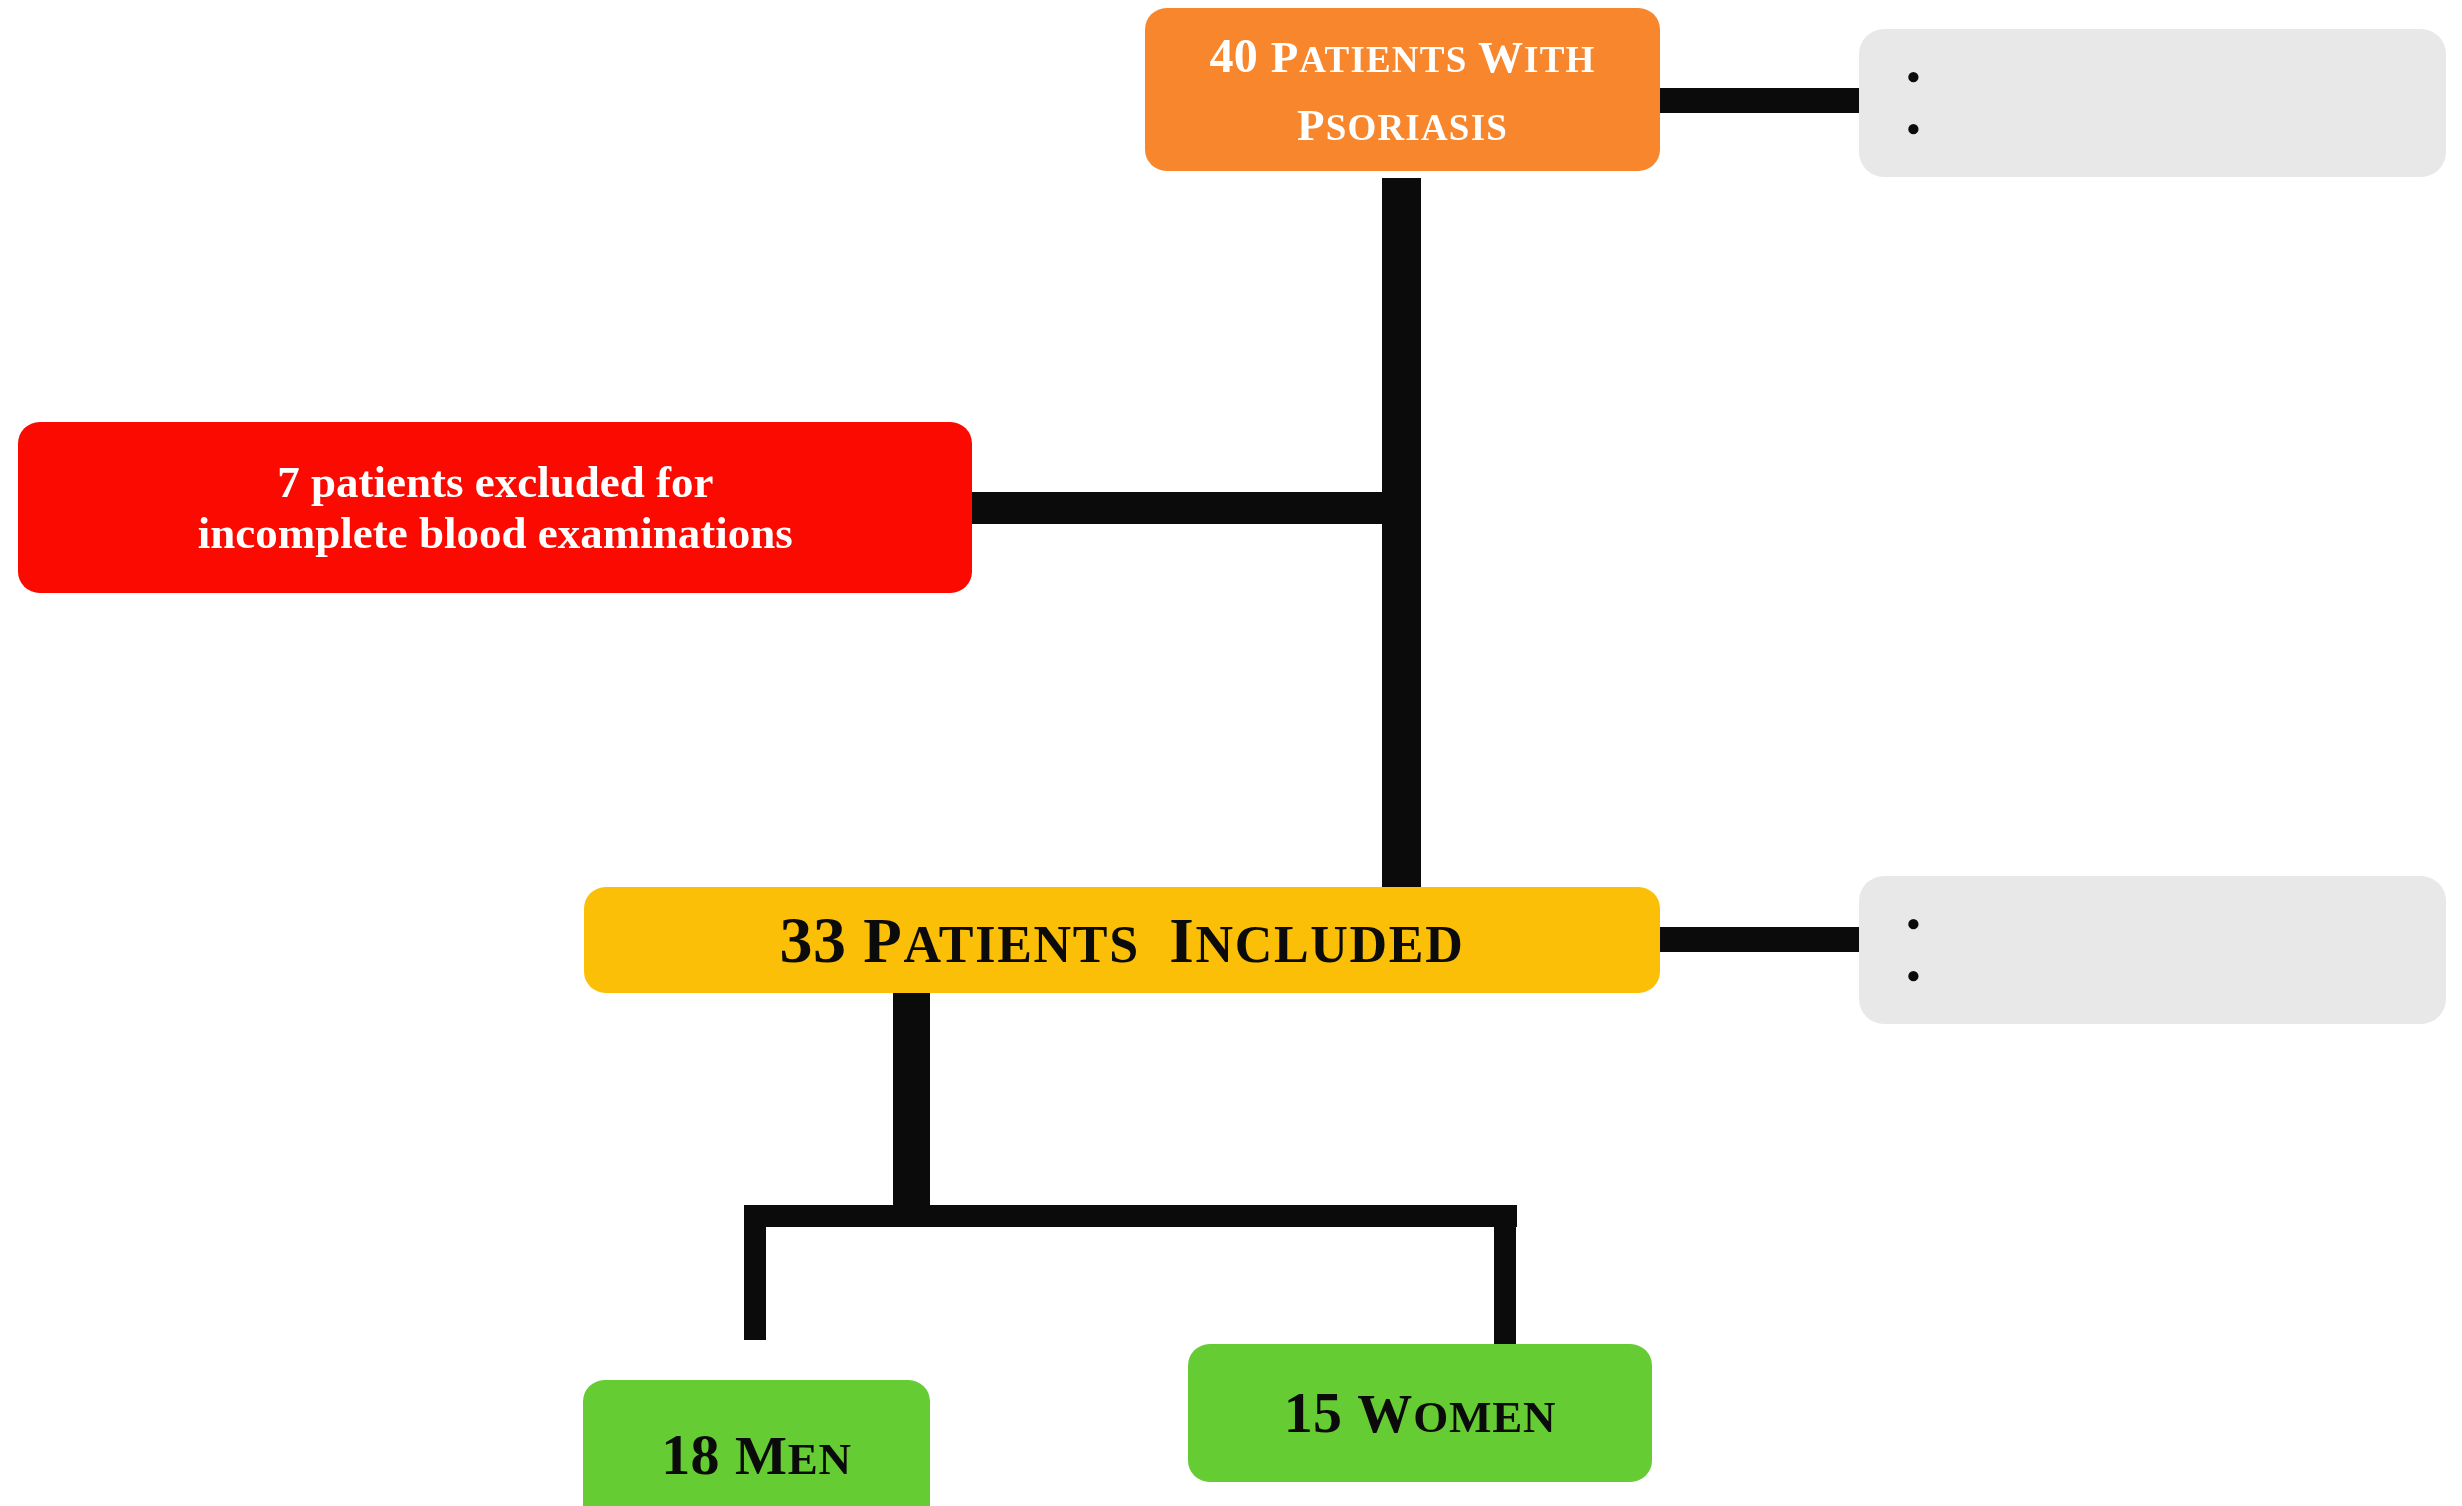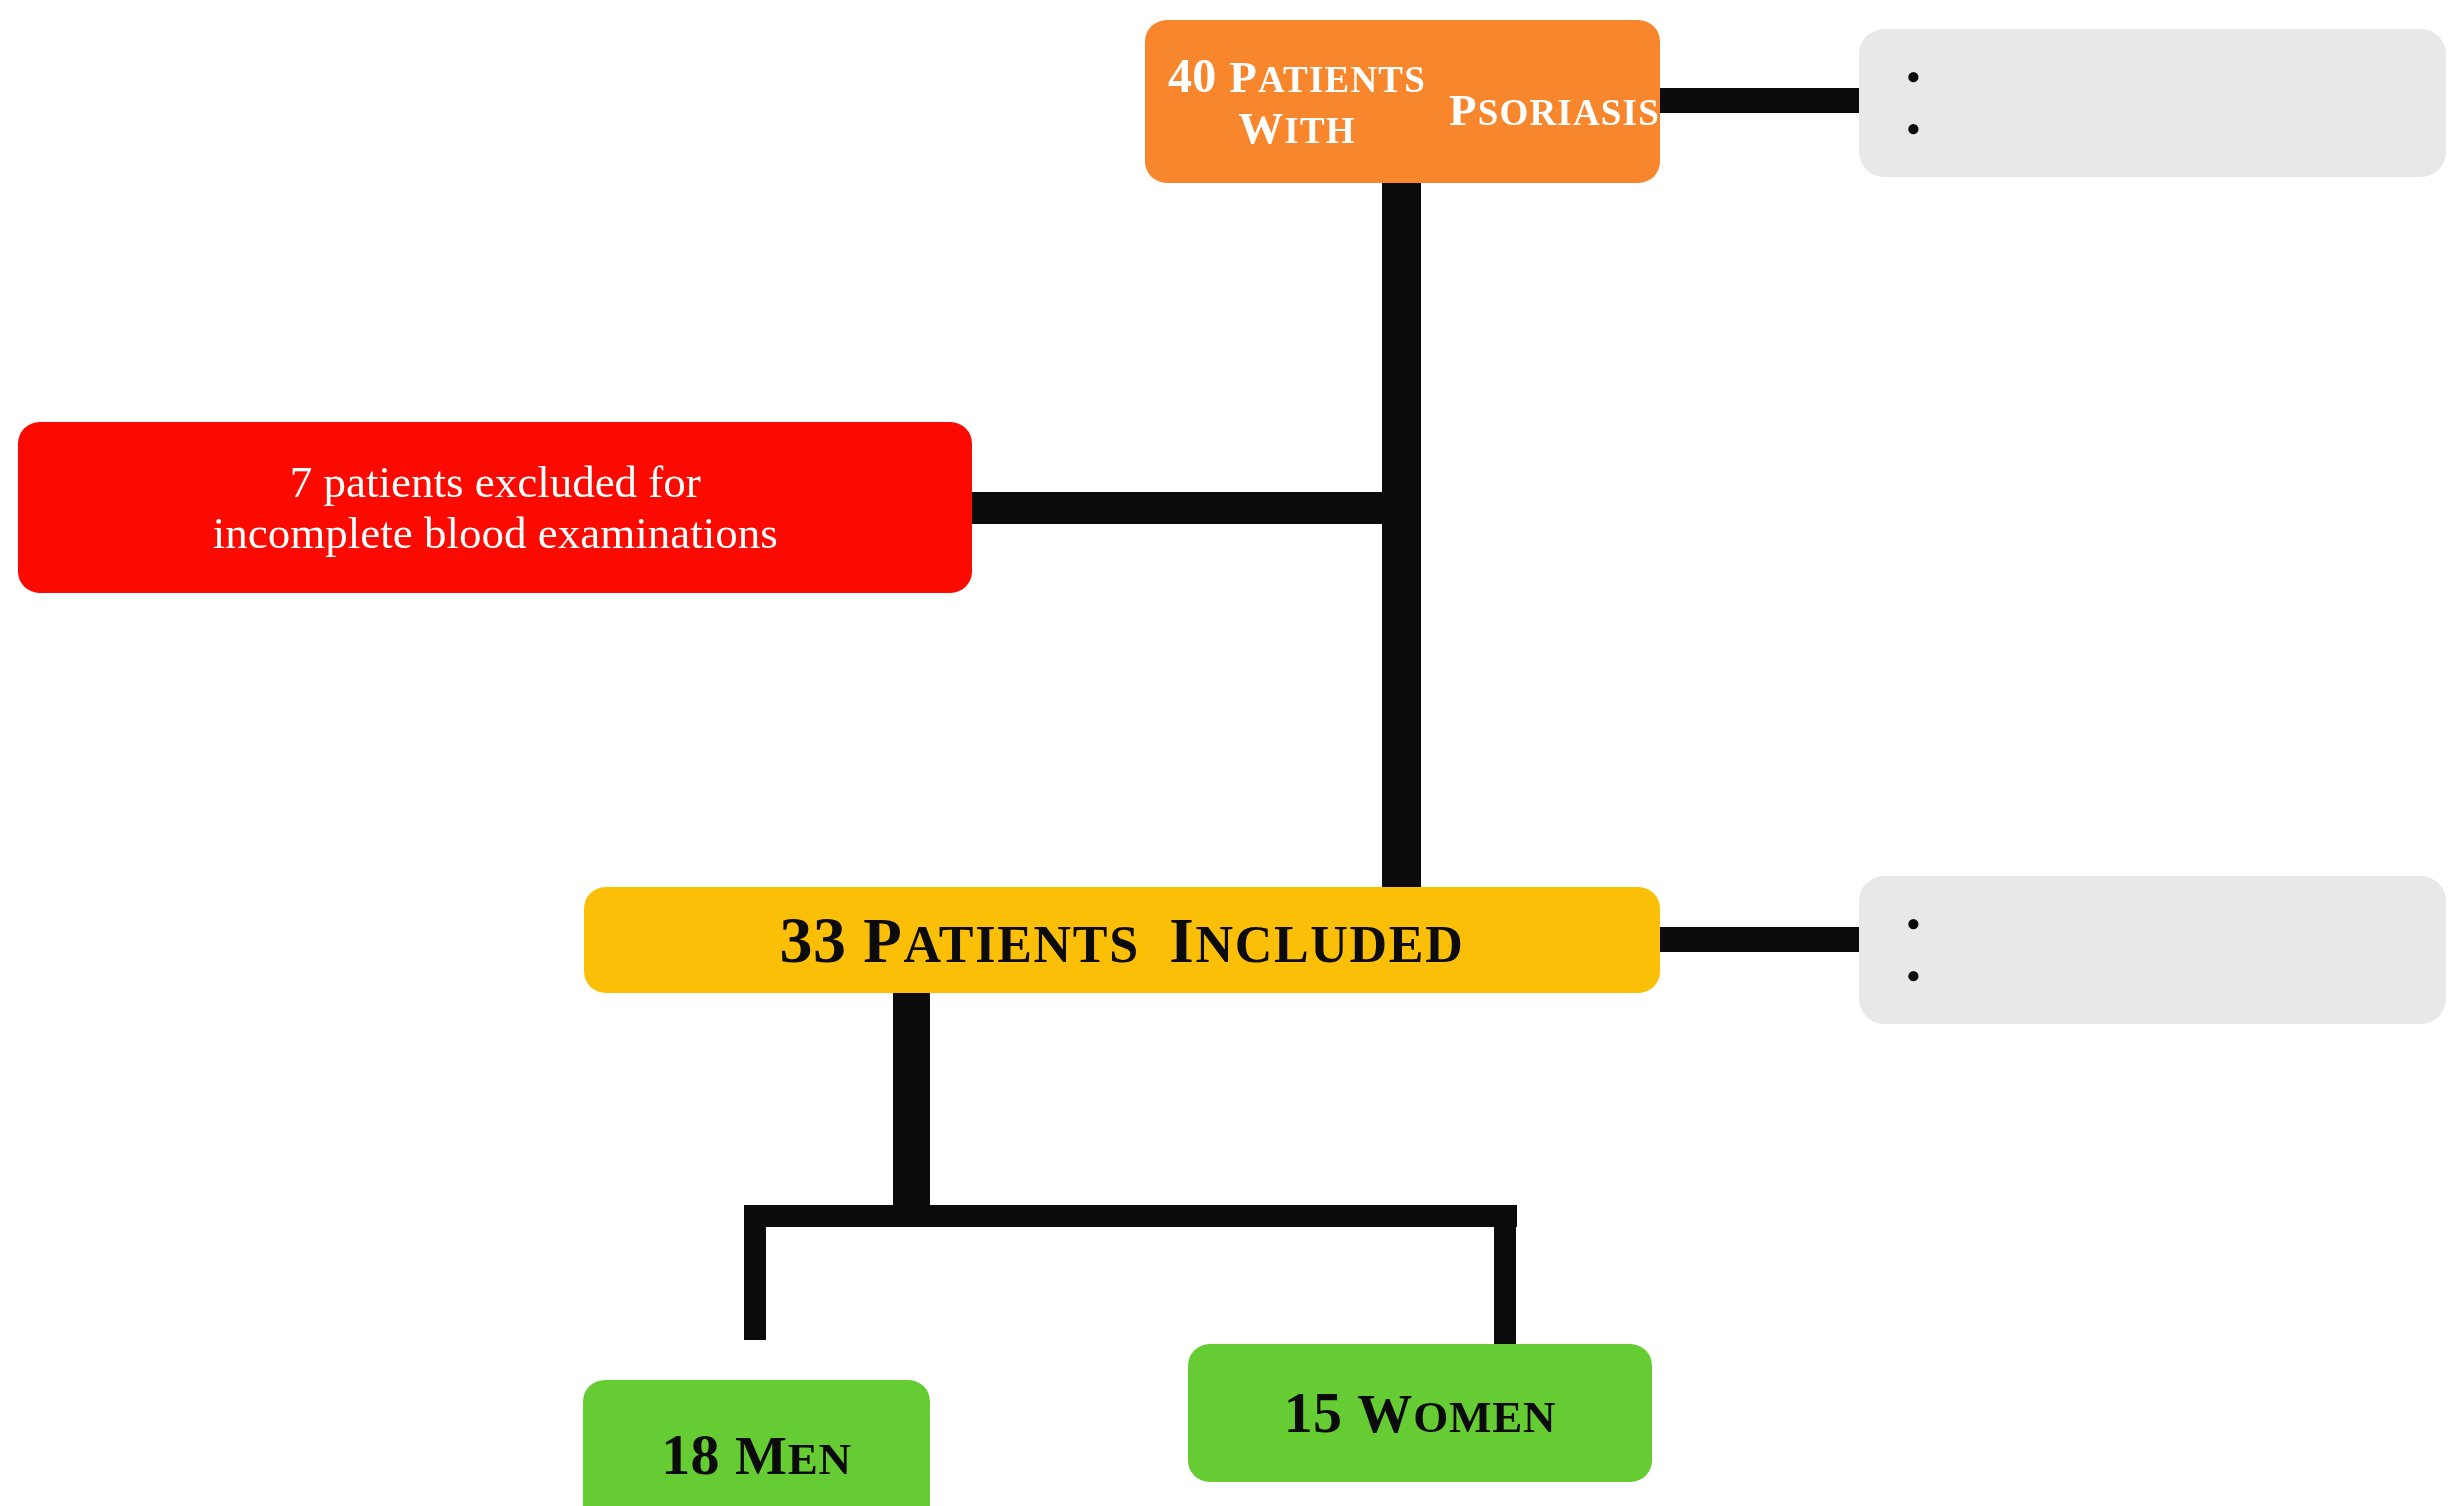--- a/index.html
+++ b/index.html
@@ -77,21 +77,21 @@
 
   
   #node-orange-40 .lead { font-size: 48px; }
   #node-orange-40 .sc   { font-size: 37px; }
   #node-orange-40 .sc-cap { font-size: 45px; }
   .orange-line2 { display: block; margin-top: 17px; }
 
   
   #node-red-excluded {
     font-size: 45px;
-    font-weight: normal;
+    font-weight: bold;
     padding: 0 21.6px;
   }
   .red-line { display: block; }
 
   
   #node-yellow-included .lead { font-size: 66px; }
   #node-yellow-included .sc { font-size: 52px; letter-spacing: 1.7px; }
   #node-yellow-included .sc-cap { font-size: 63px; }
 
   
@@ -137,21 +137,21 @@
   <div class="conn" style="left:1654px; top:927px; width:209px; height:25px;"></div>
 
   <div class="conn" style="left:893px; top:993px; width:37px; height:218px;"></div>
 
   <div class="conn" style="left:744px; top:1205px; width:773px; height:22.4px;"></div>
 
   <div class="conn" style="left:744px; top:1205px; width:22.4px; height:135px;"></div>
 
   <div class="conn" style="left:1494px; top:1205px; width:22.4px; height:145px;"></div>
 
-  <div id="node-orange-40" class="node node-orange" style="left:1145px; top:20px; width:515px; height:163px; flex-direction:row;">
+  <div id="node-orange-40" class="node node-orange" style="left:1145px; top:8px; width:515px; height:163px; flex-direction:column;">
     <div>
       <span class="lead">40</span><span class="lead"> </span><span class="sc-cap sc">P</span><span class="sc">ATIENTS</span><span class="sc"> </span><span class="sc-cap sc">W</span><span class="sc">ITH</span>
     </div>
     <div class="orange-line2">
       <span class="sc-cap sc">P</span><span class="sc">SORIASIS</span>
     </div>
   </div>
 
   <div class="node node-gray" style="left:1859px; top:29px; width:587px; height:148px;">
     <ul class="bullet-list">

